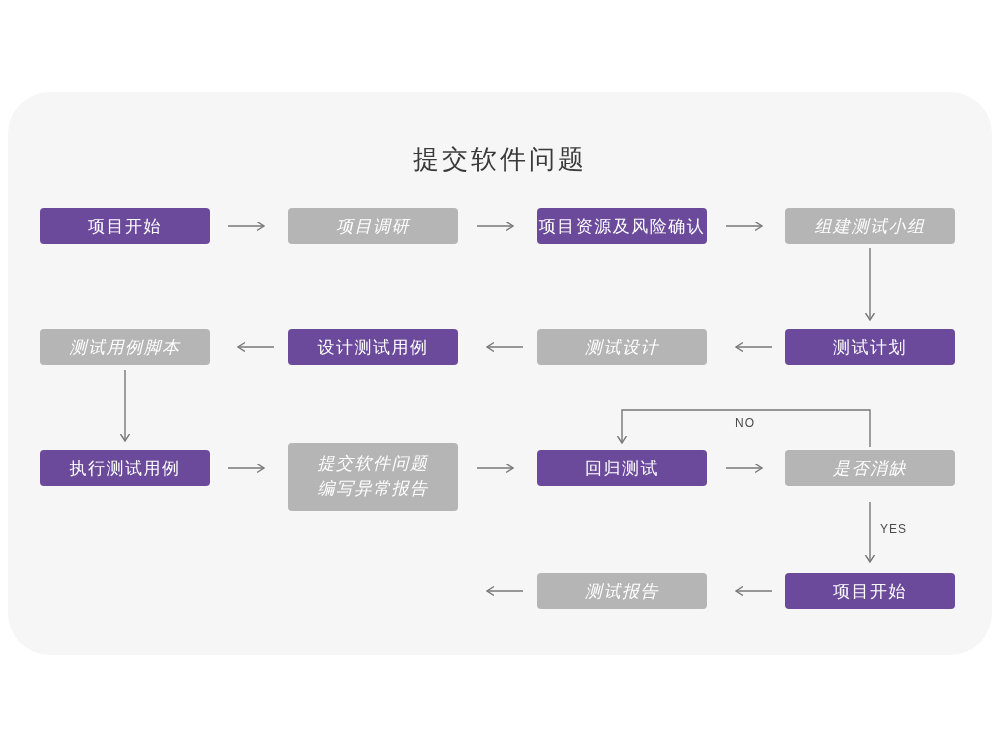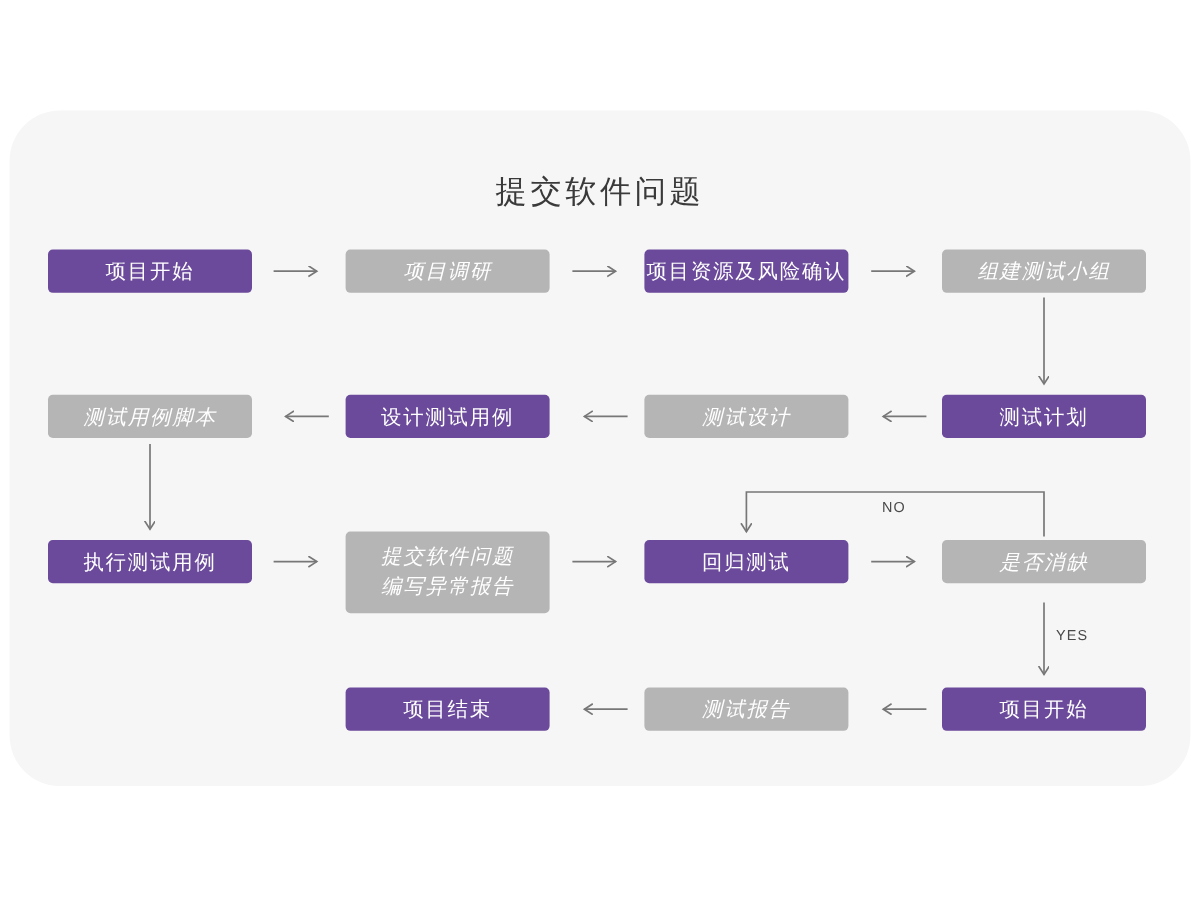--- a/index.html
+++ b/index.html
@@ -51,21 +51,20 @@
   <div class="node purple" style="left:288px;top:329px">设计测试用例</div>
   <div class="node gray" style="left:537px;top:329px">测试设计</div>
   <div class="node purple" style="left:40px;top:450px">执行测试用例</div>
 
   <div class="node purple" style="left:785px;top:329px">测试计划</div>
   <div class="node gray tall" style="left:288px;top:443px">提交软件问题
 编写异常报告</div>
   <div class="node purple" style="left:537px;top:450px">回归测试</div>
   <div class="node gray" style="left:785px;top:450px">是否消缺</div>
 
-  <div class="node purple" style="left:288px;top:573px">项目结束</div>
   <div class="node gray" style="left:537px;top:573px">测试报告</div>
   <div class="node purple" style="left:785px;top:573px">项目开始</div>
 
   <div class="edge-label no">NO</div>
   <div class="edge-label yes">YES</div>
 
   <svg class="arrows" width="1000" height="750" viewBox="0 0 1000 750">
     <defs>
       <marker id="ah" markerWidth="12" markerHeight="12" refX="7" refY="4.5" orient="auto" markerUnits="userSpaceOnUse">
         <path d="M0,0 L7,4.5 L0,9" fill="none" stroke="#777777" stroke-width="1.4"></path>

